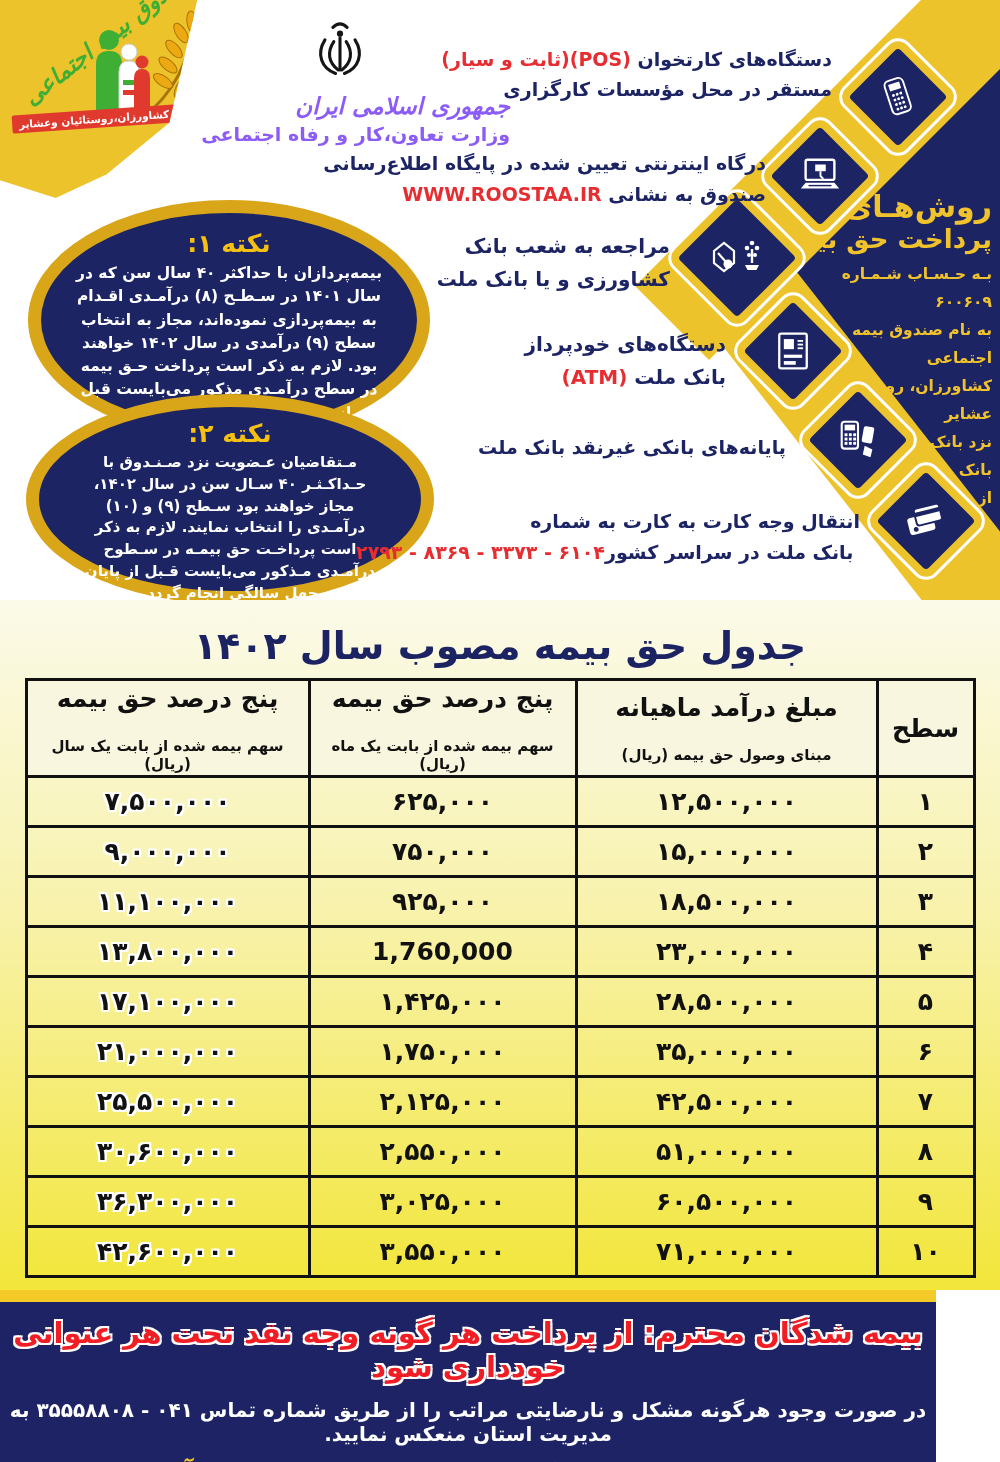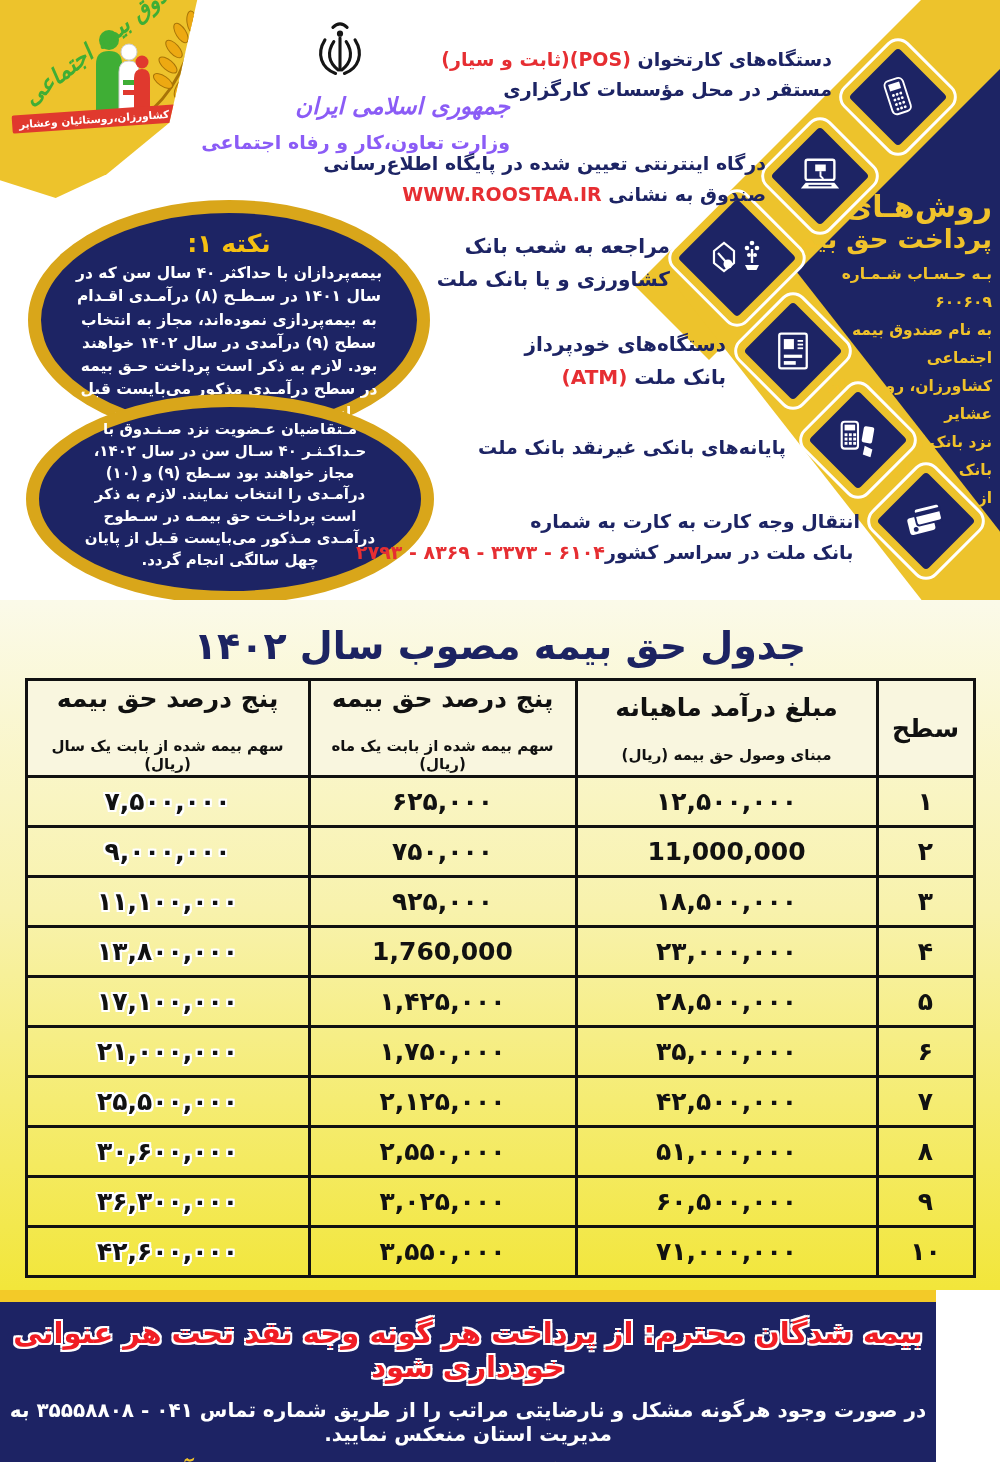--- a/index.html
+++ b/index.html
@@ -19,21 +19,21 @@
     font-family:"DejaVu Serif",serif;font-style:italic;white-space:nowrap;}
   .logo-ribbon{position:absolute;left:12px;top:110px;width:152px;background:#e0392e;
     color:#fff;font-size:10.5px;font-weight:bold;text-align:center;padding:3px 6px;
     transform:rotate(-4deg);border-radius:2px;white-space:nowrap;}
   .logo-family{position:absolute;left:92px;top:28px;}
   .logo-wheat{position:absolute;left:128px;top:8px;}
   
   .gov{position:absolute;left:170px;top:18px;width:340px;text-align:right;z-index:3;color:#8b5cf6;}
   .gov .emblem{display:block;margin:0 auto 2px;}
   .gov-line1{font-family:"DejaVu Serif",serif;font-style:italic;font-weight:bold;font-size:23px;}
-  .gov-line2{font-weight:bold;font-size:19px;margin-top:12px;}
+  .gov-line2{font-weight:bold;font-size:19px;margin-top:4px;}
   
   .note{position:absolute;background:#1d2464;border:13px solid #d9a61a;border-radius:50%;
     color:#fff;text-align:center;direction:rtl;box-sizing:border-box;}
   .note1{left:28px;top:200px;width:402px;height:240px;z-index:2;padding:16px 34px 0;}
   .note2{left:26px;top:394px;width:408px;height:210px;z-index:3;padding:12px 40px 0;}
   .note-title{color:#f5c012;font-size:25px;font-weight:bold;margin-bottom:4px;}
   .note-body{font-size:15.5px;font-weight:bold;line-height:1.5;}
   .note2 .note-body{font-size:15px;line-height:1.45;}
   
   .band-title{position:absolute;right:8px;top:190px;z-index:4;text-align:right;direction:rtl;color:#f0c22b;}
@@ -140,20 +140,21 @@
       </svg>
       <div class="gov-line1">جمهوری اسلامی ایران</div>
       <div class="gov-line2">وزارت تعاون،کار و رفاه اجتماعی</div>
     </div>
 
     <div class="note note1">
       <div class="note-title">نکته ۱:</div>
       <div class="note-body">بیمه‌پردازان با حداکثر ۴۰ سال سن که در سال ۱۴۰۱ در سـطـح (۸) درآمـدی اقـدام به بیمه‌پردازی نموده‌اند، مجاز به انتخاب سطح (۹) درآمدی در سال ۱۴۰۲ خواهند بود. لازم به ذکر است پرداخت حـق بیمه در سطح درآمـدی مذکور می‌بایست قبل از پایان چهل سالگی انجام گردد.</div>
     </div>
     <div class="note note2">
+      <div class="note-title">نکته ۲:</div>
       <div class="note-body">مـتقاضیان عـضویت نزد صـنـدوق با حـداکـثـر ۴۰ سـال سن در سال ۱۴۰۲، مجاز خواهند بود سـطح (۹) و (۱۰) درآمـدی را انتخاب نمایند. لازم به ذکر است پرداخـت حق بیمـه در سـطوح درآمـدی مـذکور می‌بایست قـبل از پایان چهل سالگی انجام گردد.</div>
     </div>
 
     <div class="band-title">
       <div class="bt1">روش‌هـای</div>
       <div class="bt2">پرداخت حق بیمه</div>
     </div>
     <div class="band-account">
       <div>بـه حـسـاب شـمـاره ۶۰۰۶۰۹</div>
       <div>به نام صندوق بیمه اجتماعی</div>
@@ -316,21 +317,21 @@
       </thead>
       <tbody>
         <tr>
             <td class="level">۱</td>
             <td dir="ltr">۱۲,۵۰۰,۰۰۰</td>
             <td dir="ltr">۶۲۵,۰۰۰</td>
             <td dir="ltr" class="year">۷,۵۰۰,۰۰۰</td>
           </tr>
         <tr>
             <td class="level">۲</td>
-            <td dir="ltr">11,000,000</td>
+            <td dir="ltr">۱۵,۰۰۰,۰۰۰</td>
             <td dir="ltr">۷۵۰,۰۰۰</td>
             <td dir="ltr" class="year">۹,۰۰۰,۰۰۰</td>
           </tr>
         <tr>
             <td class="level">۳</td>
             <td dir="ltr">۱۸,۵۰۰,۰۰۰</td>
             <td dir="ltr">۹۲۵,۰۰۰</td>
             <td dir="ltr" class="year">۱۱,۱۰۰,۰۰۰</td>
           </tr>
         <tr>

